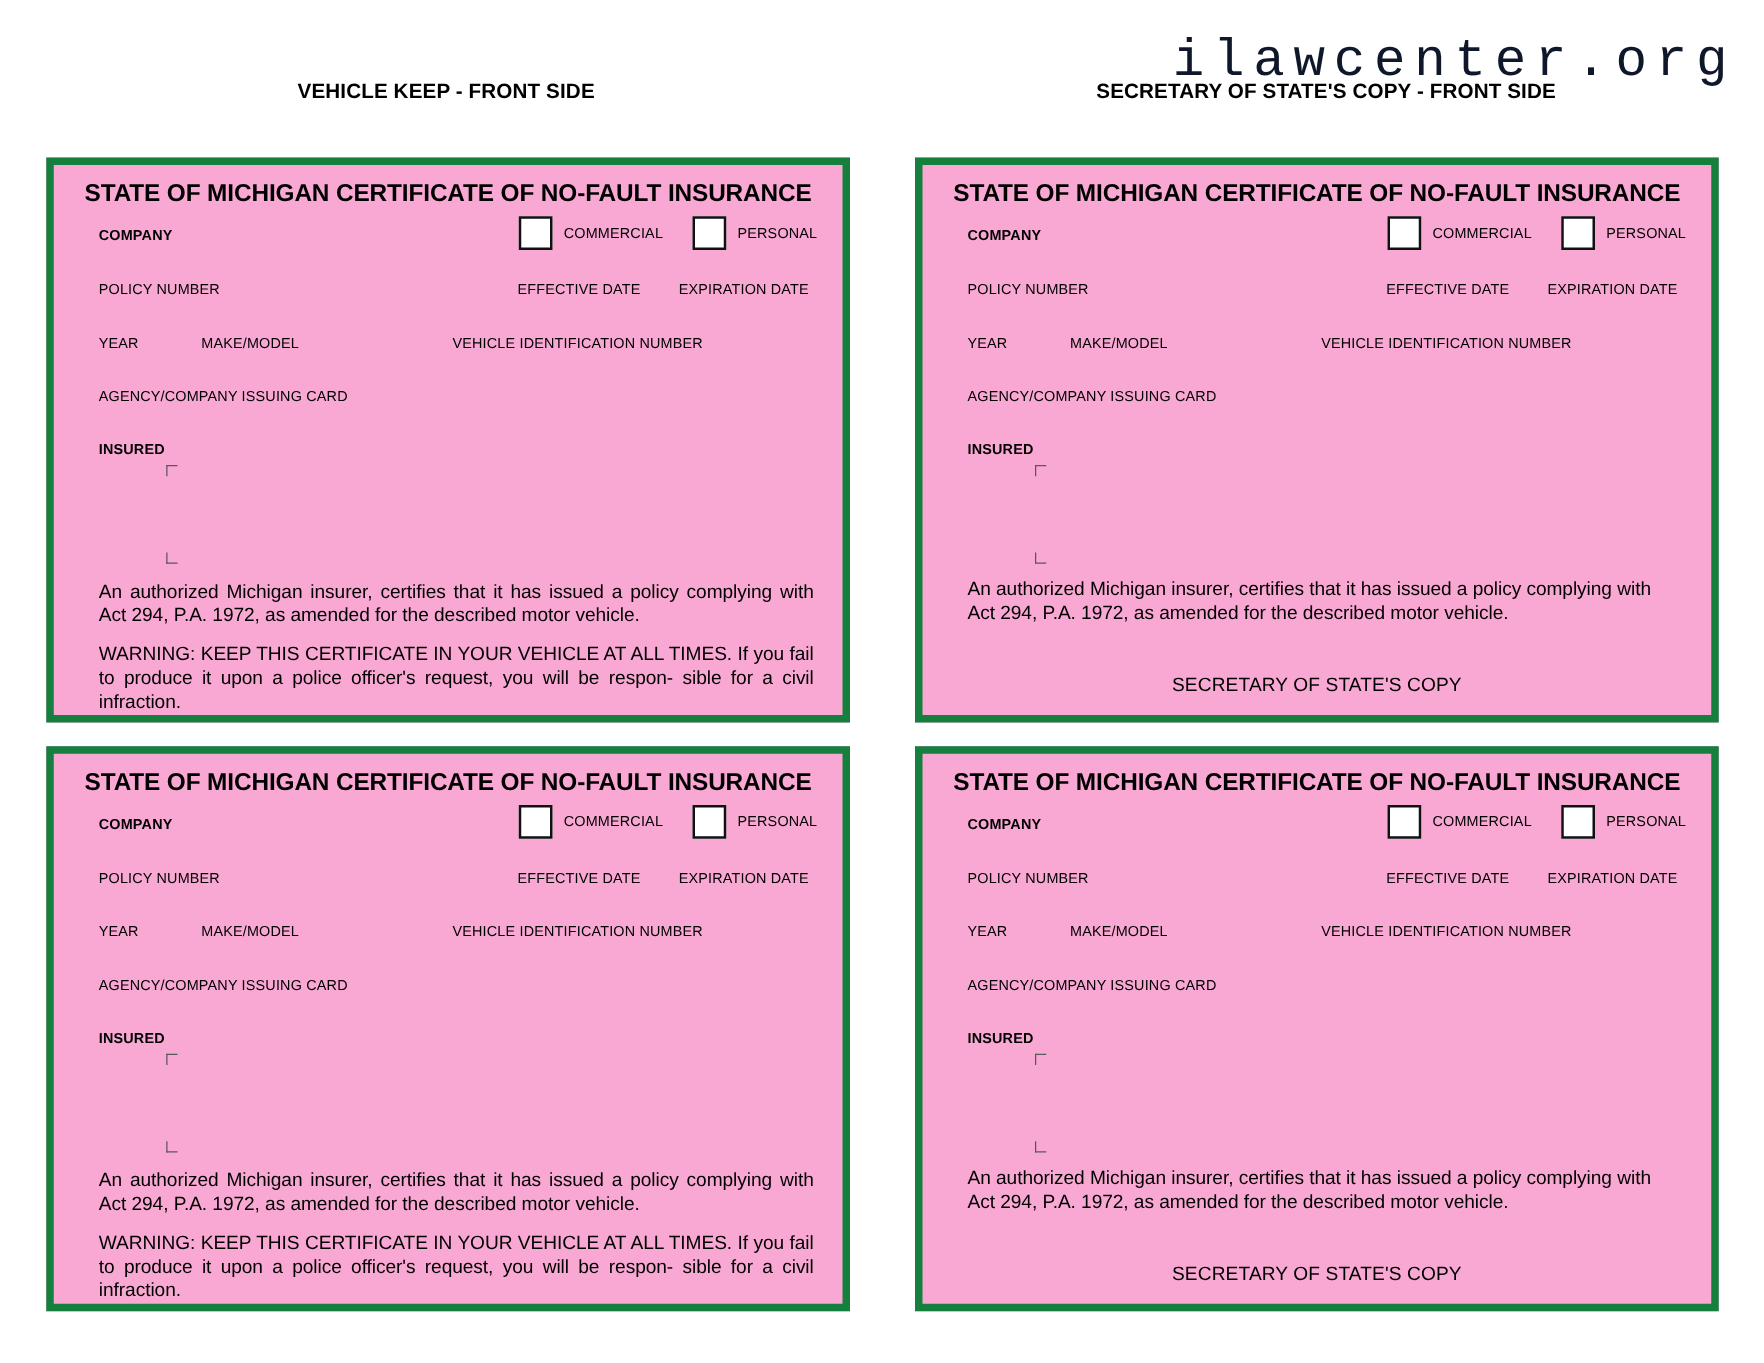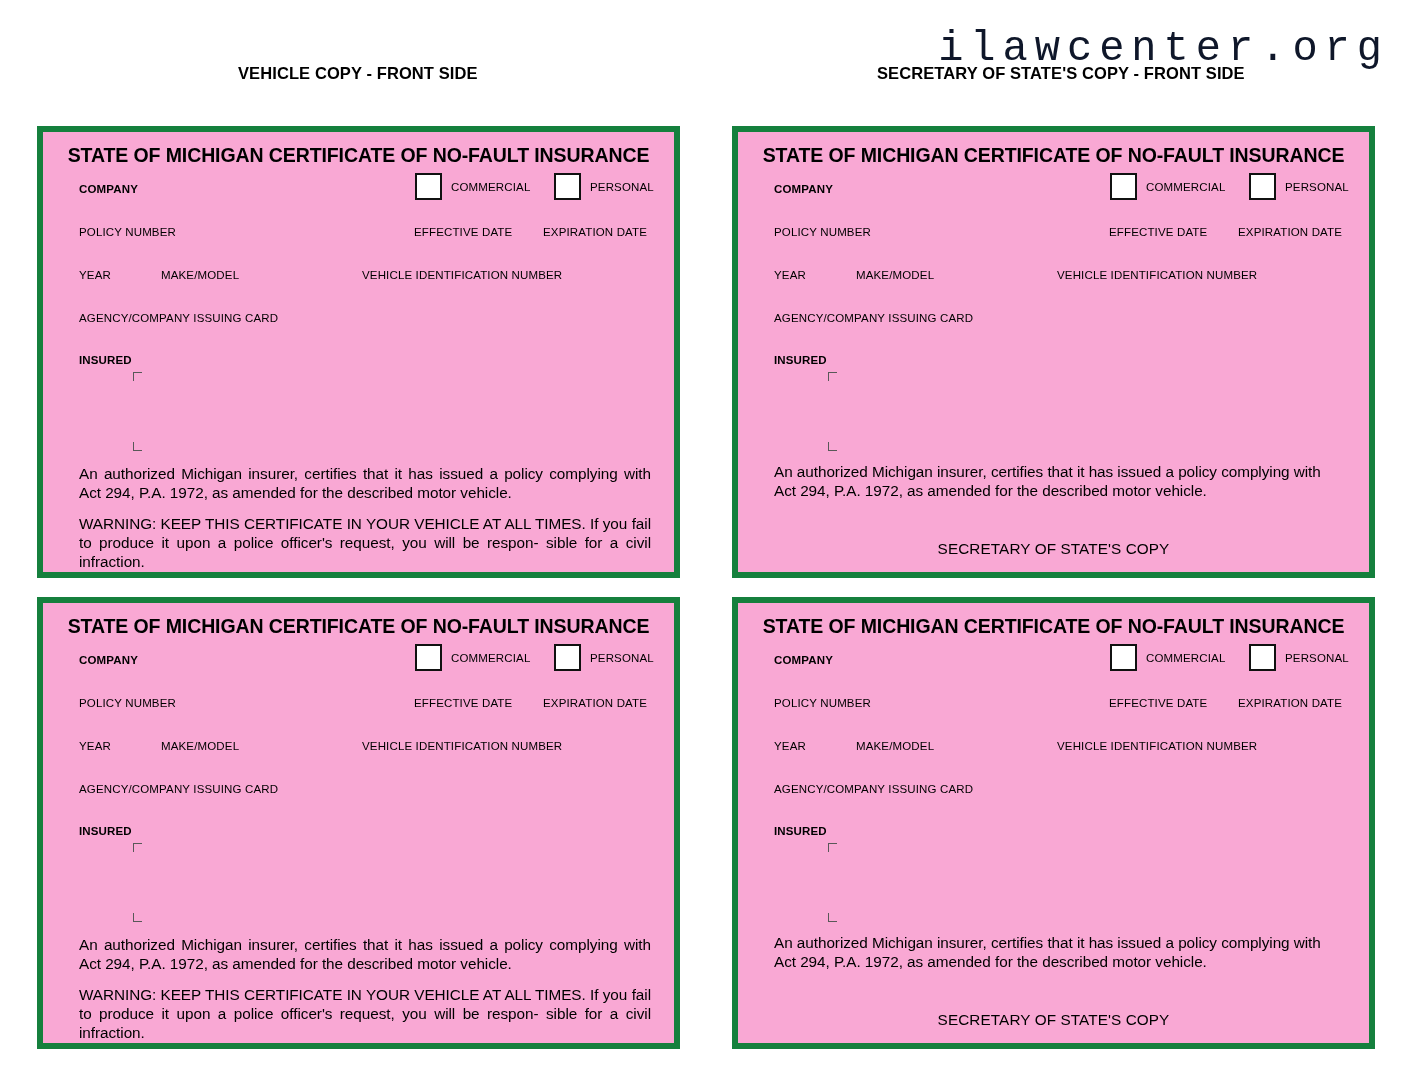--- a/index.html
+++ b/index.html
@@ -168,21 +168,21 @@
     text-align: center;
     font-size: 15.3px;
     letter-spacing: 0.1px;
   }
 </style>
 </head>
 <body>
 
 <div class="watermark">ilawcenter.org</div>
 
-<div class="col-heading left">VEHICLE COPY - FRONT SIDE</div>
+<div class="col-heading left">VEHICLE KEEP - FRONT SIDE</div>
 <div class="col-heading right">SECRETARY OF STATE'S COPY - FRONT SIDE</div>
 
 <div class="grid">
 
   <div class="card c-tl">
     <div class="card-inner">
       <div class="card-title">STATE OF MICHIGAN CERTIFICATE OF NO-FAULT INSURANCE</div>
 
       <div class="lbl lbl-company">COMPANY</div>
 

